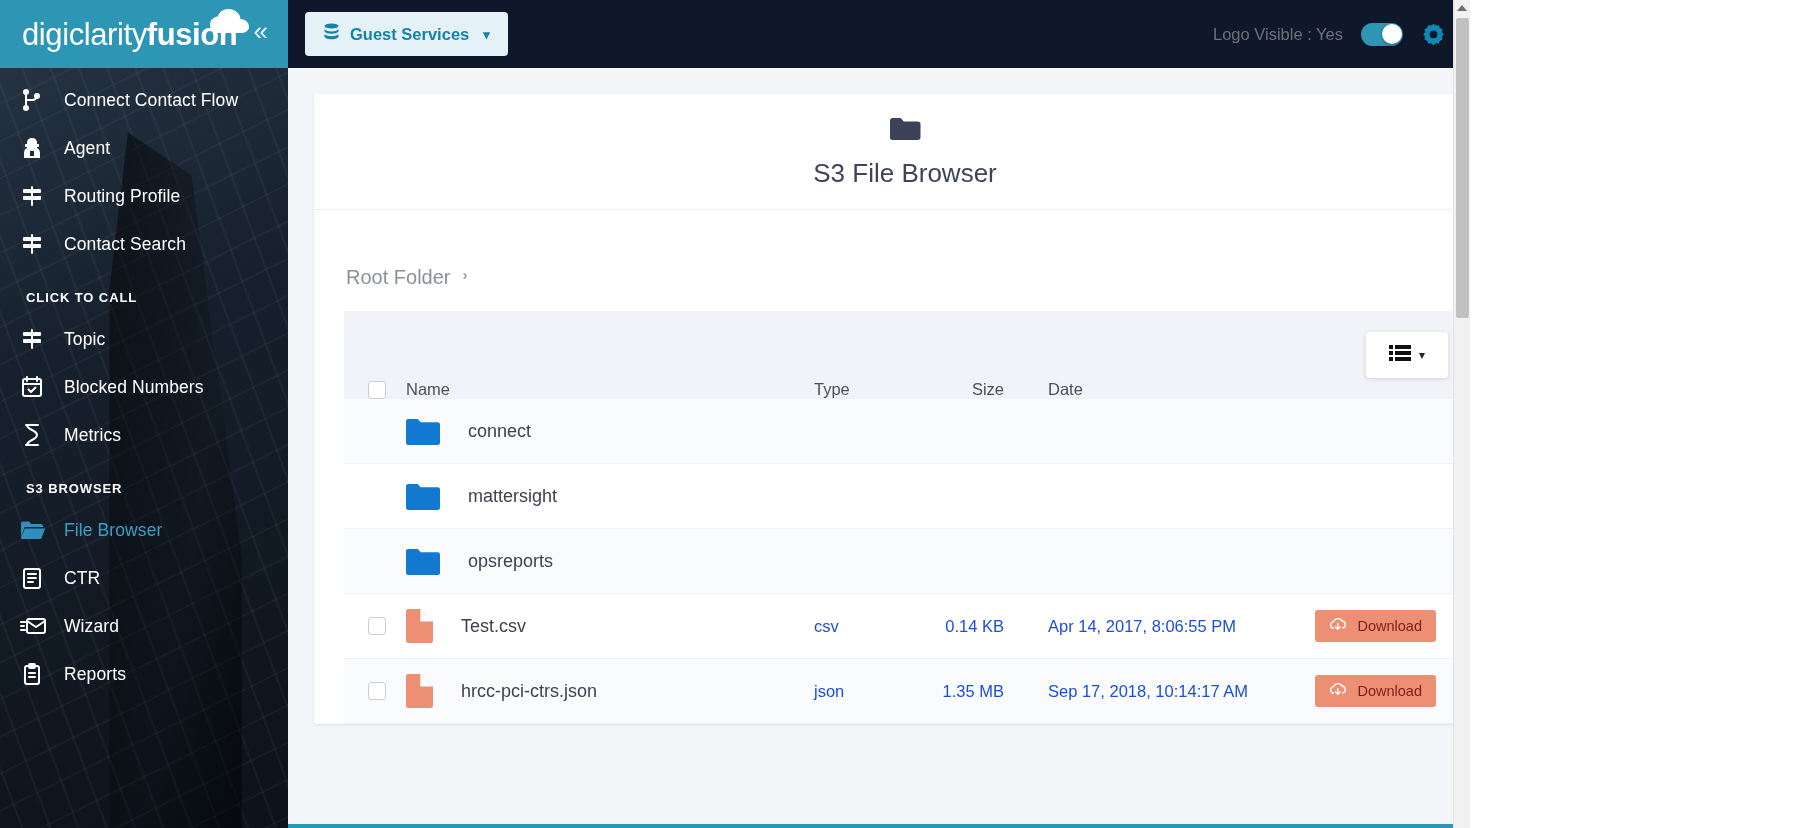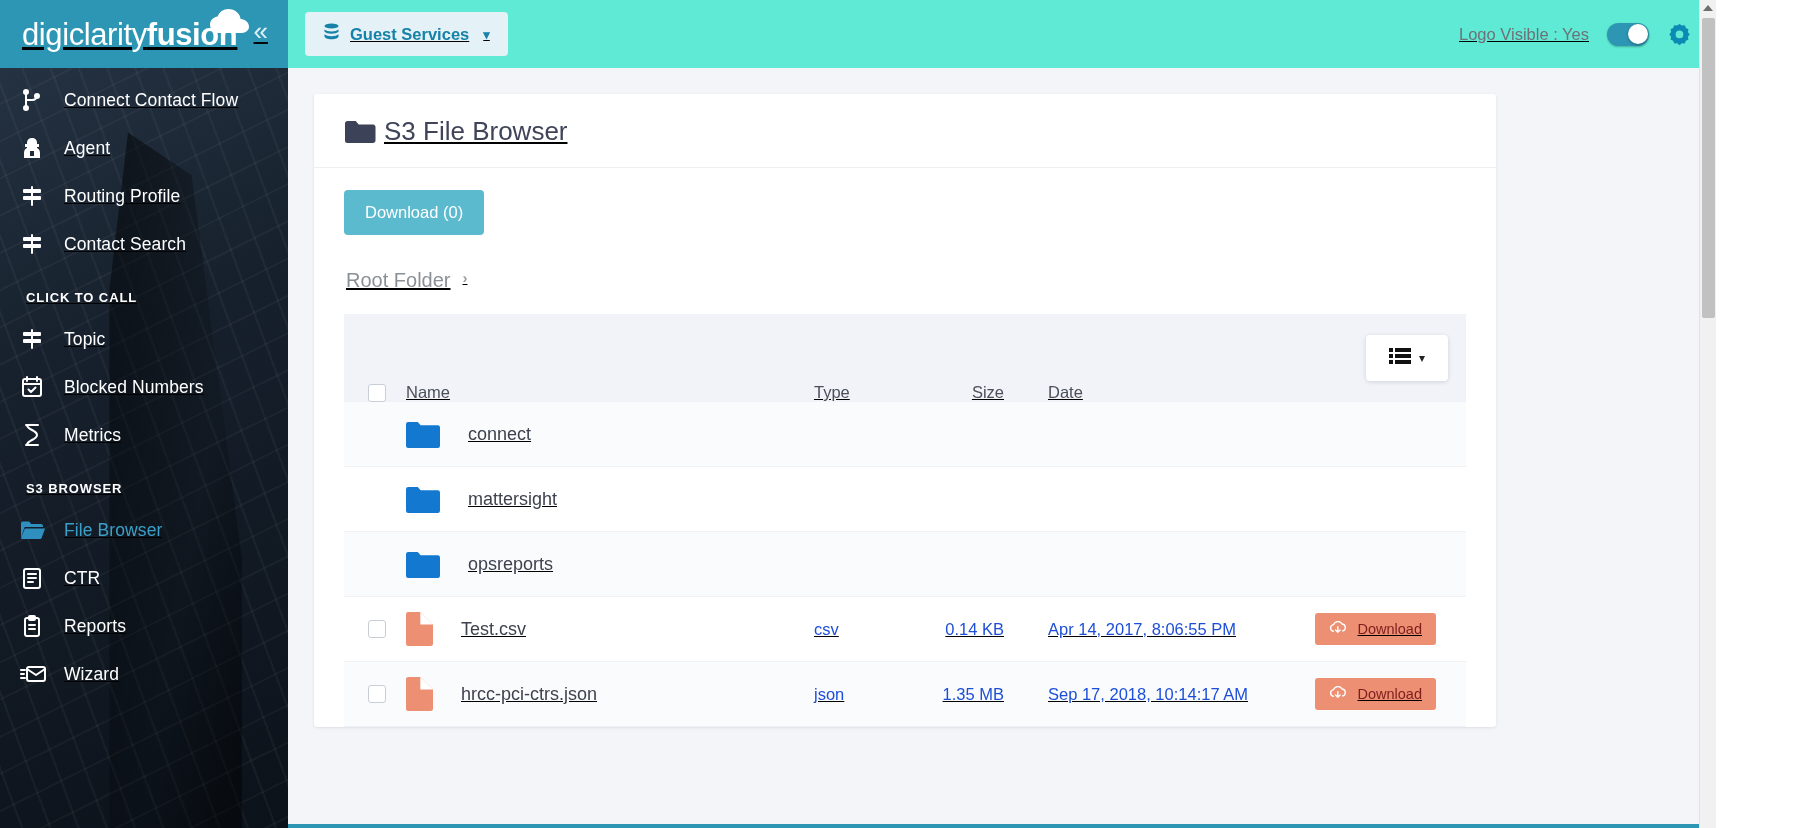--- a/index.html
+++ b/index.html
@@ -2,21 +2,21 @@
 <html><head>
 <meta charset="utf-8">
 <style>
   * { box-sizing: border-box; margin: 0; padding: 0; }
   html, body {
     width: 1802px; height: 828px;
     overflow: hidden;
     font-family: "Liberation Sans", sans-serif;
     background: #ffffff;
   }
-  #app { position: relative; width: 1716px; height: 828px; display: flex; text-decoration: underline; }
+  #app { position: relative; width: 1470px; height: 828px; display: flex; }
 
   
   .sidebar {
     width: 288px; height: 828px;
     position: relative;
     flex: 0 0 288px;
     background: #1e2a38;
     overflow: hidden;
   }
   .sidebar-photo {
@@ -85,21 +85,21 @@
   }
 
   
   .main {
     flex: 1 1 auto; height: 828px;
     background: #f4f5f9;
     position: relative;
     overflow: hidden;
   }
   .topbar {
-    height: 68px; background: #5eead4;
+    height: 68px; background: #0f172a;
     display: flex; align-items: center;
     padding: 0 24px 0 17px;
   }
   .guest-btn {
     display: inline-flex; align-items: center; gap: 10px;
     background: #e4f1f7; color: #1682a8;
     font-size: 16.5px; font-weight: 700;
     padding: 11px 18px; border: none; border-radius: 4px;
     cursor: pointer;
   }
@@ -121,23 +121,24 @@
   .gear { color: #0d8ab4; cursor: pointer; display:flex; }
 
   
   .content { padding: 26px 26px 0 26px; }
   .card {
     background: #ffffff; border-radius: 3px;
     box-shadow: 0 1px 3px rgba(20,30,50,.10);
     width: 1182px;
   }
   .card-head {
-    display: flex; align-items: center; gap: 8px;
+    display: flex; align-items: center; gap: 16px;
     padding: 22px 30px 20px 30px;
     border-bottom: 1px solid #eceef2;
+    flex-direction: column;
   }
   .card-head .folder-ico { color: #3c4257; display: flex; }
   .card-title { font-size: 26px; color: #3f4458; font-weight: 400; }
 
   .card-body { padding: 22px 30px 0 30px; }
   .dl-btn {
     background: #5cbacf; color: #ffffff;
     font-size: 16.5px; border: none; border-radius: 4px;
     padding: 13px 21px; cursor: pointer;
   }
@@ -330,37 +331,37 @@
             <svg width="24" height="24" viewBox="0 0 24 24" fill="none" stroke="currentColor" stroke-width="2" stroke-linecap="round">
               <rect x="4" y="3" width="16" height="19" rx="2"></rect>
               <path d="M8 8h8M8 12h8M8 16h5"></path>
             </svg>
           </span>
           <span>CTR</span>
         </div>
 
         <div class="nav-item">
           <span class="ico">
+            <svg width="26" height="24" viewBox="0 0 26 24" fill="none" stroke="currentColor" stroke-width="2" stroke-linecap="round" stroke-linejoin="round">
+              <rect x="7" y="5" width="18" height="14" rx="2"></rect>
+              <path d="M7 7l9 6 9-6M1 8h4M1 12h3M1 16h4"></path>
+            </svg>
+          </span>
+          <span>Wizard</span>
+        </div>
+
+        <div class="nav-item">
+          <span class="ico">
             <svg width="24" height="24" viewBox="0 0 24 24" fill="none" stroke="currentColor" stroke-width="2" stroke-linecap="round">
               <rect x="5" y="4" width="14" height="18" rx="2"></rect>
               <rect x="9" y="2" width="6" height="4" rx="1" fill="currentColor"></rect>
               <path d="M9 11h6M9 15h6"></path>
             </svg>
           </span>
           <span>Reports</span>
-        </div>
-
-        <div class="nav-item">
-          <span class="ico">
-            <svg width="26" height="24" viewBox="0 0 26 24" fill="none" stroke="currentColor" stroke-width="2" stroke-linecap="round" stroke-linejoin="round">
-              <rect x="7" y="5" width="18" height="14" rx="2"></rect>
-              <path d="M7 7l9 6 9-6M1 8h4M1 12h3M1 16h4"></path>
-            </svg>
-          </span>
-          <span>Wizard</span>
         </div>
 
       </nav>
     </div>
   </aside>
 
   <section class="main">
 
     <header class="topbar">
       <button class="guest-btn">
@@ -395,21 +396,20 @@
           <span class="folder-ico">
             <svg width="32" height="26" viewBox="0 0 32 26" fill="currentColor">
               <path d="M1 4.5C1 3.1 2.1 2 3.5 2h8.2l3 3.6h14.3c1.4 0 2.5 1.1 2.5 2.5v13.4c0 1.4-1.1 2.5-2.5 2.5H3.5A2.5 2.5 0 0 1 1 21.5V4.5z"></path>
             </svg>
           </span>
           <h1 class="card-title">S3 File Browser</h1>
         </div>
 
         <div class="card-body">
 
-          <button class="dl-btn">Download (0)</button>
 
           <div class="crumbs">
             <span class="crumb-link">Root Folder</span>
             <span class="sep">›</span>
           </div>
 
           <div class="tbl">
 
             <div class="tbl-head">
               <div class="col-check">

